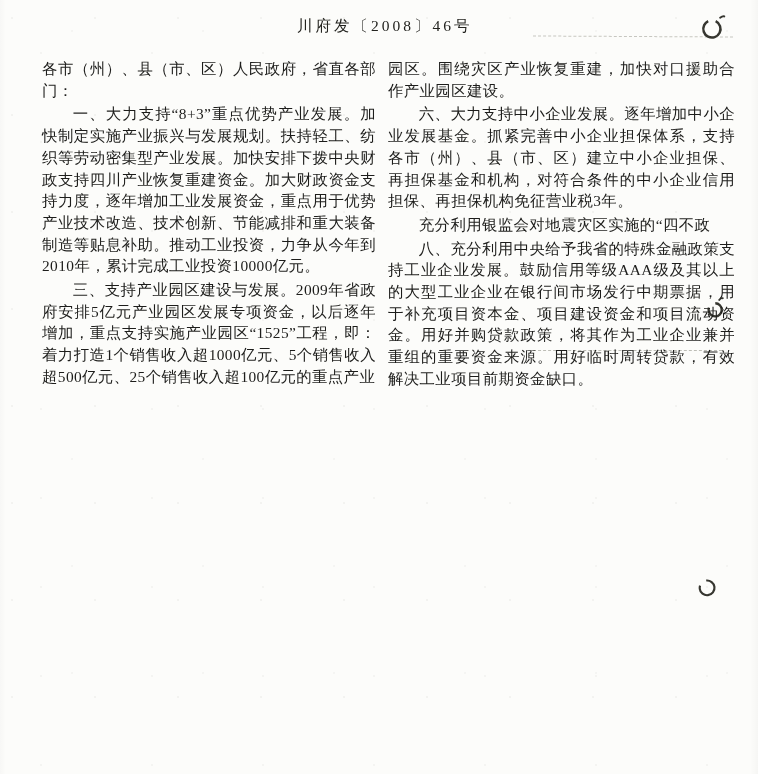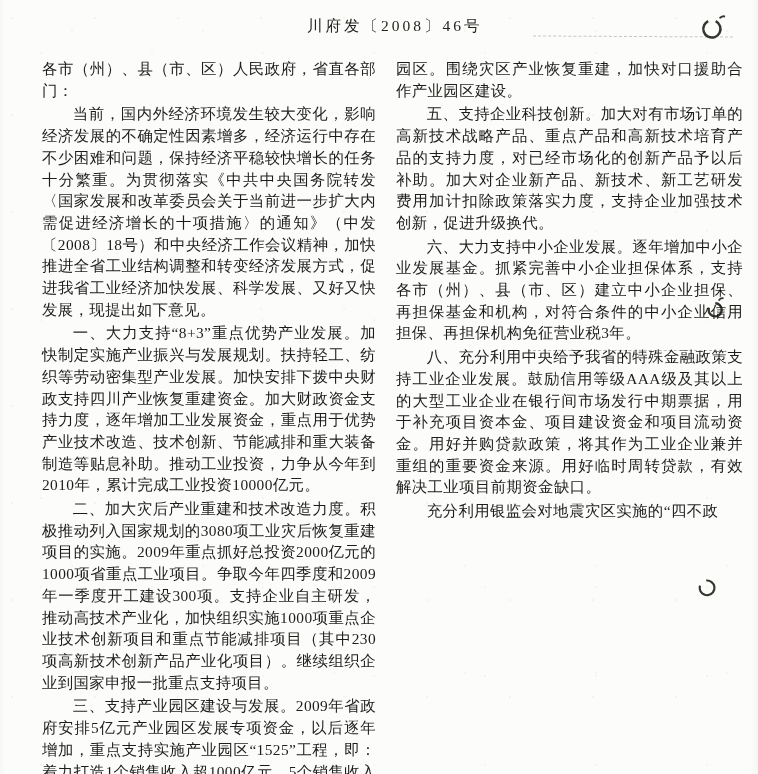--- a/index.html
+++ b/index.html
@@ -12,31 +12,31 @@
       radial-gradient(circle at 12px 18px, rgba(70,70,62,.05) 1px, transparent 1.5px),
       radial-gradient(circle at 41px 53px, rgba(70,70,62,.045) 1px, transparent 1.4px),
       radial-gradient(circle at 72px 31px, rgba(70,70,62,.04) 1px, transparent 1.3px),
       linear-gradient(to right, rgba(0,0,0,.018) 0, transparent 6px),
       linear-gradient(to left, rgba(0,0,0,.025) 0, transparent 8px);
     background-size: 83px 97px, 111px 89px, 131px 107px, 100% 100%, 100% 100%;
     font-family:"Liberation Serif","DejaVu Serif",serif;
     color:#1d1d1b;
   }
   .doc-number{
-    position:absolute;left:307px;top:16px;
+    position:absolute;left:297px;top:16px;
     font-size:15.5px;letter-spacing:3px;
     font-weight:500;color:#23231f;
     white-space:nowrap;
   }
   .artifact-line{position:absolute;border-top:1px dashed #c6c6c0;}
   .artifact-line.hdr{left:533px;top:36px;width:200px;transform:rotate(.3deg);}
   .artifact-line.mid{left:528px;top:350px;width:194px;border-top-color:#bdbdb6;}
   .col{position:absolute;top:56px;}
   .col-left{left:40px;width:338px;}
-  .col-right{left:394px;width:351px;}
+  .col-right{left:386px;width:351px;}
   .col p{
     margin:2px;
     font-size:15.4px;
     line-height:21.7px;
     letter-spacing:.4px;
     text-align:justify;
     color:#1d1d1b;
   }
   .indent{text-indent:2em;}
   .ring{position:absolute;opacity:.92;}
@@ -61,27 +61,24 @@
   <svg class="ring ring-2" width="27" height="30" viewBox="0 0 27 30">
     <path d="M19 4 C20.5 2.4 22 1.6 23.5 2.2" stroke="#26261f" stroke-width="2.4" fill="none" stroke-linecap="round"></path>
     <circle cx="13" cy="16" r="8.2" stroke="#26261f" stroke-width="3" fill="none" stroke-dasharray="41 11" transform="rotate(-85 13 16)"></circle>
   </svg>
   <svg class="ring ring-3" width="27" height="30" viewBox="0 0 27 30">
     <circle cx="13" cy="15" r="8.8" stroke="#26261f" stroke-width="2.6" fill="none" stroke-dasharray="45 11" transform="rotate(-115 13 15)"></circle>
   </svg>
 
   <div class="col col-left">
     <p>各市（州）、县（市、区）人民政府，省直各部门：</p>
-    <p class="indent">当前，国内外经济环境发生较大变化，影响经济发展的不确定性因素增多，经济运行中存在不少困难和问题，保持经济平稳较快增长的任务十分繁重。为贯彻落实《中共中央国务院转发〈国家发展和改革委员会关于当前进一步扩大内需促进经济增长的十项措施〉的通知》（中发〔2008〕18号）和中央经济工作会议精神，加快推进全省工业结构调整和转变经济发展方式，促进我省工业经济加快发展、科学发展、又好又快发展，现提出如下意见。</p>
     <p class="indent">一、大力支持“8+3”重点优势产业发展。加快制定实施产业振兴与发展规划。扶持轻工、纺织等劳动密集型产业发展。加快安排下拨中央财政支持四川产业恢复重建资金。加大财政资金支持力度，逐年增加工业发展资金，重点用于优势产业技术改造、技术创新、节能减排和重大装备制造等贴息补助。推动工业投资，力争从今年到2010年，累计完成工业投资10000亿元。</p>
-    <p class="indent">二、加大灾后产业重建和技术改造力度。积极推动列入国家规划的3080项工业灾后恢复重建项目的实施。2009年重点抓好总投资2000亿元的1000项省重点工业项目。争取今年四季度和2009年一季度开工建设300项。支持企业自主研发，推动高技术产业化，加快组织实施1000项重点企业技术创新项目和重点节能减排项目（其中230项高新技术创新产品产业化项目）。继续组织企业到国家申报一批重点支持项目。</p>
     <p class="indent">三、支持产业园区建设与发展。2009年省政府安排5亿元产业园区发展专项资金，以后逐年增加，重点支持实施产业园区“1525”工程，即：着力打造1个销售收入超1000亿元、5个销售收入超500亿元、25个销售收入超100亿元的重点产业</p>
   </div>
 
   <div class="col col-right">
     <p>园区。围绕灾区产业恢复重建，加快对口援助合作产业园区建设。</p>
-    <p class="indent">五、支持企业科技创新。加大对有市场订单的高新技术战略产品、重点产品和高新技术培育产品的支持力度，对已经市场化的创新产品予以后补助。加大对企业新产品、新技术、新工艺研发费用加计扣除政策落实力度，支持企业加强技术创新，促进升级换代。</p>
     <p class="indent">六、大力支持中小企业发展。逐年增加中小企业发展基金。抓紧完善中小企业担保体系，支持各市（州）、县（市、区）建立中小企业担保、再担保基金和机构，对符合条件的中小企业信用担保、再担保机构免征营业税3年。</p>
+    <p class="indent">充分利用银监会对地震灾区实施的“四不政</p>
     <p class="indent">八、充分利用中央给予我省的特殊金融政策支持工业企业发展。鼓励信用等级AAA级及其以上的大型工业企业在银行间市场发行中期票据，用于补充项目资本金、项目建设资金和项目流动资金。用好并购贷款政策，将其作为工业企业兼并重组的重要资金来源。用好临时周转贷款，有效解决工业项目前期资金缺口。</p>
-    <p class="indent">充分利用银监会对地震灾区实施的“四不政</p>
   </div>
 
 </div>
 
 </body></html>

